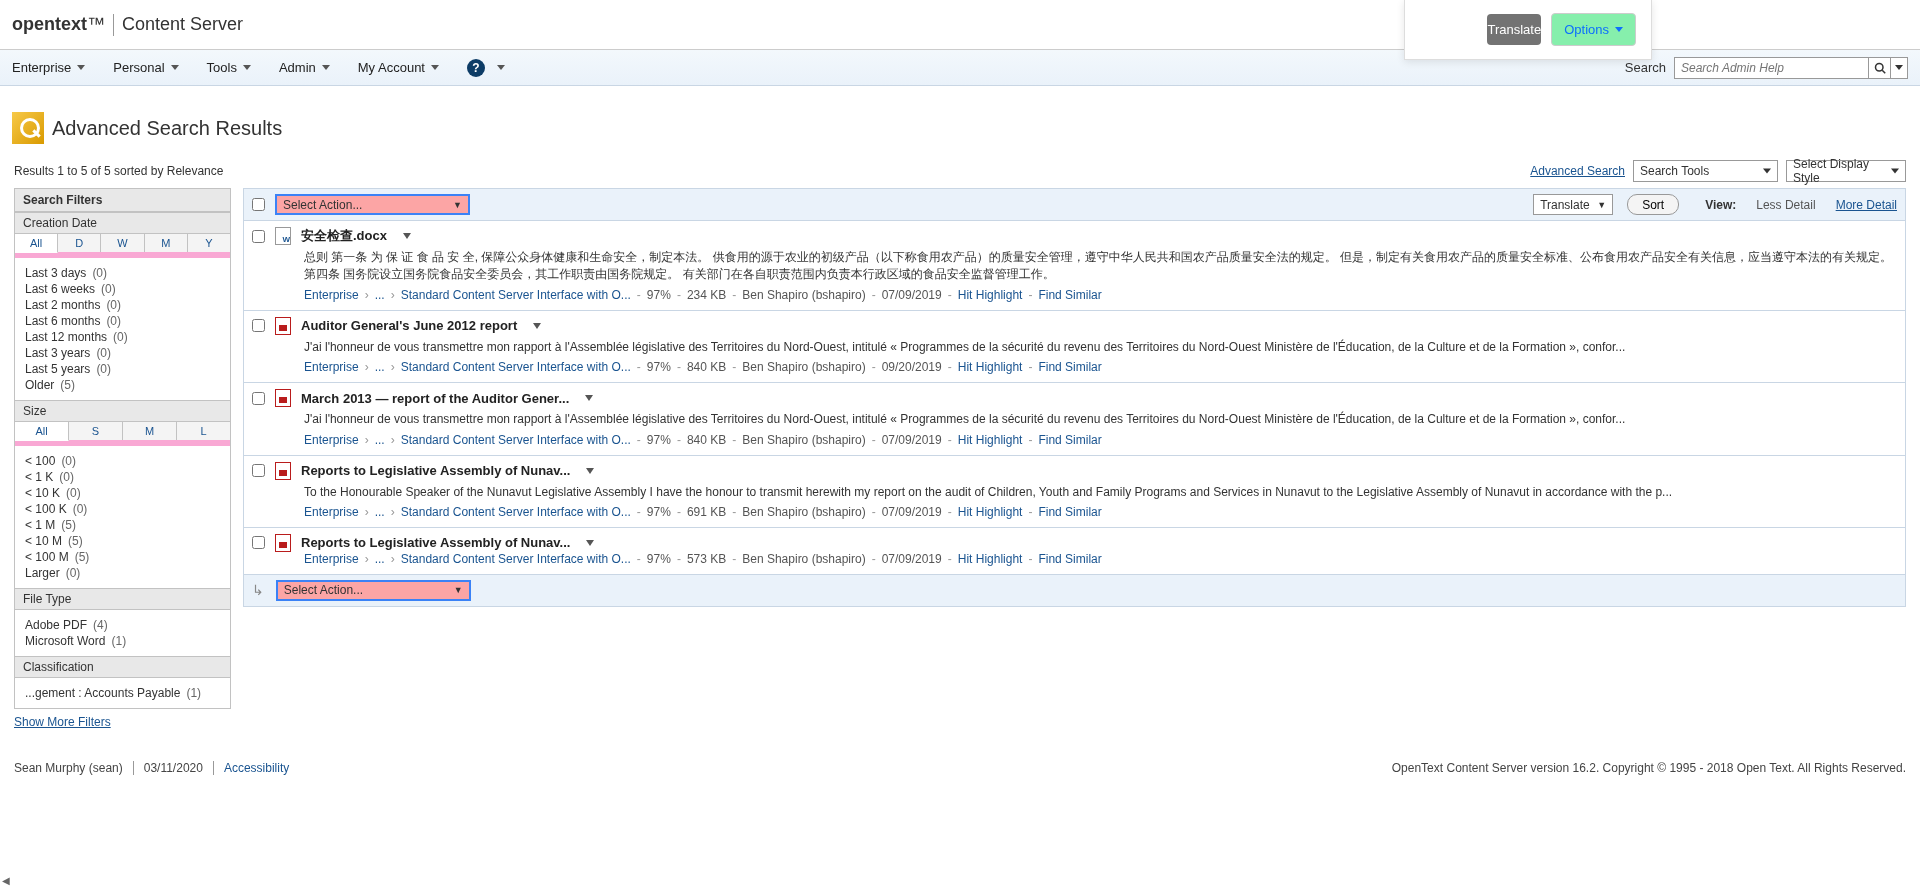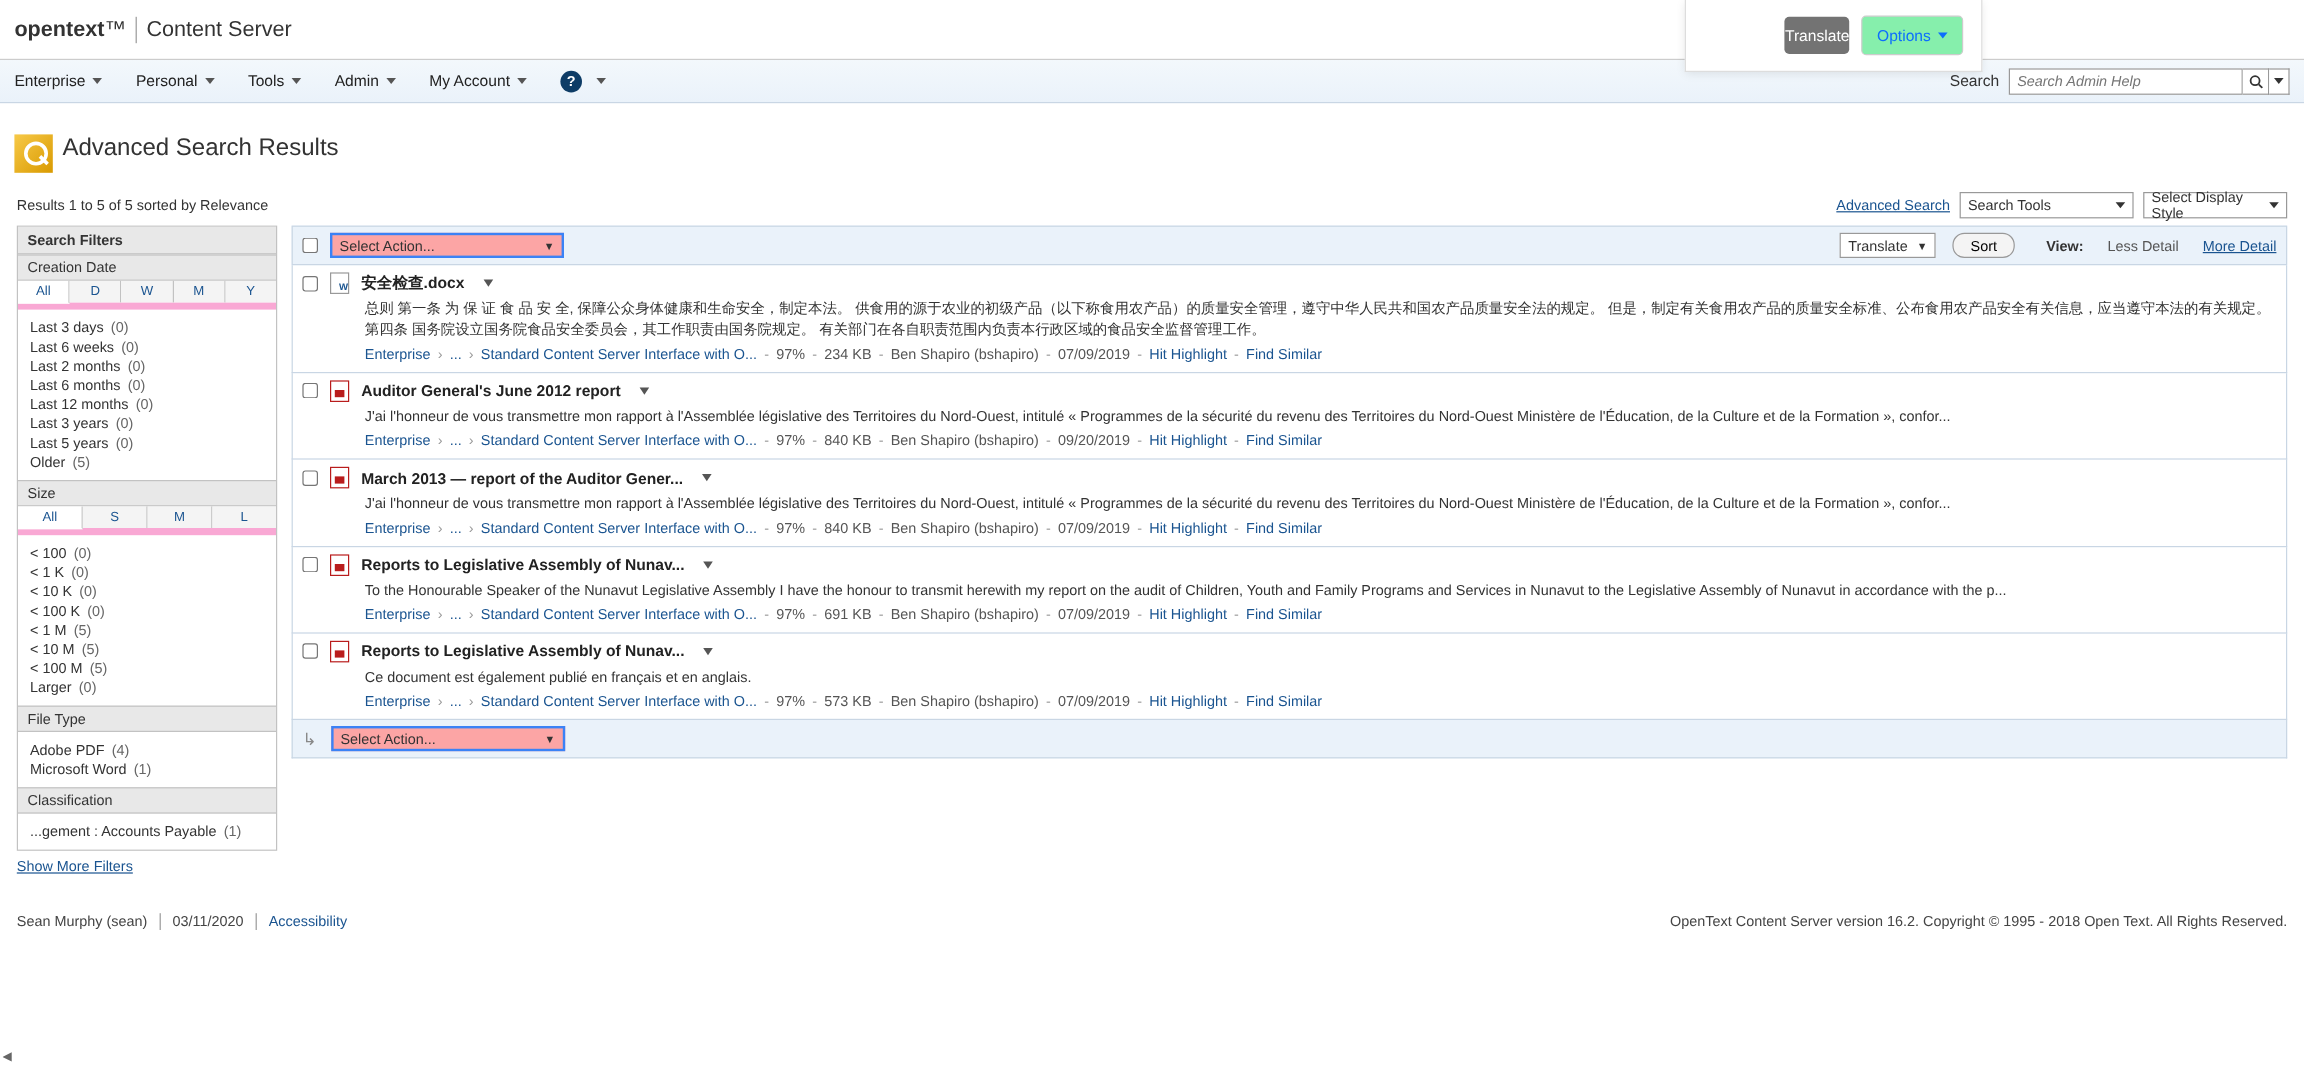--- a/index.html
+++ b/index.html
@@ -24,21 +24,21 @@
 .nav-item .caret { width: 0; height: 0; border-left: 4px solid transparent; border-right: 4px solid transparent; border-top: 5px solid #555; }
 .help-icon { width: 18px; height: 18px; background: #0d3c66; color: #fff; border-radius: 50%; display: inline-flex; align-items: center; justify-content: center; font-size: 12px; font-weight: bold; margin-right: 6px; }
 .nav-spacer { flex: 1; }
 .search-label { font-size: 13px; margin-right: 8px; }
 .search-box { display: flex; align-items: center; }
 .search-input { width: 195px; height: 22px; border: 1px solid #999; padding: 0 6px; font-size: 12px; font-style: italic; color: #888; }
 .search-btn { width: 22px; height: 22px; border: 1px solid #999; border-left: none; background: #fff; cursor: pointer; display: inline-flex; align-items: center; justify-content: center; }
 .search-dd { width: 17px; height: 22px; border: 1px solid #999; border-left: none; background: #fff; cursor: pointer; display: inline-flex; align-items: center; justify-content: center; }
 
 
-.page-title-row { display: flex; padding: 26px 12px 16px; }
+.page-title-row { display: flex; align-items: center; padding: 26px 12px 16px; }
 .title-icon { width: 32px; height: 32px; background: linear-gradient(135deg, #f7c948, #d99a00); margin-right: 8px; position: relative; }
 .title-icon::before { content: ""; position: absolute; left: 8px; top: 6px; width: 14px; height: 14px; border: 3px solid #fff; border-radius: 50%; }
 .title-icon::after { content: ""; position: absolute; left: 20px; top: 20px; width: 9px; height: 3px; background: #fff; transform: rotate(45deg); }
 .page-title { font-size: 20px; font-weight: 400; color: #333; }
 
 
 .results-header { display: flex; align-items: center; padding: 0 14px 6px; }
 .results-count { font-size: 12px; color: #333; }
 .results-spacer { flex: 1; }
 .adv-search-link { color: #1a5490; text-decoration: underline; font-size: 12px; margin-right: 8px; cursor: pointer; }
@@ -292,21 +292,20 @@
           <div class="result-snippet">To the Honourable Speaker of the Nunavut Legislative Assembly I have the honour to transmit herewith my report on the audit of Children, Youth and Family Programs and Services in Nunavut to the Legislative Assembly of Nunavut in accordance with the p...</div>
           <div class="result-meta"><a>Enterprise</a><span class="bc-sep">›</span><a>...</a><span class="bc-sep">›</span><a>Standard Content Server Interface with O...</a><span class="meta-sep">-</span><span>97%</span><span class="meta-sep">-</span><span>691 KB</span><span class="meta-sep">-</span><span>Ben Shapiro (bshapiro)</span><span class="meta-sep">-</span><span>07/09/2019</span><span class="meta-sep">-</span><a>Hit Highlight</a><span class="meta-sep">-</span><a>Find Similar</a></div>
         </div>
         <div class="result-item">
           <div class="result-head">
             <input type="checkbox" class="chk" style="">
             <div class="doc-icon pdf"></div>
             <span class="result-title">Reports to Legislative Assembly of Nunav...</span>
             <span class="chev"></span>
           </div>
-          <div class="result-snippet">Ce document est également publié en français et en anglais.</div>
           <div class="result-meta"><a>Enterprise</a><span class="bc-sep">›</span><a>...</a><span class="bc-sep">›</span><a>Standard Content Server Interface with O...</a><span class="meta-sep">-</span><span>97%</span><span class="meta-sep">-</span><span>573 KB</span><span class="meta-sep">-</span><span>Ben Shapiro (bshapiro)</span><span class="meta-sep">-</span><span>07/09/2019</span><span class="meta-sep">-</span><a>Hit Highlight</a><span class="meta-sep">-</span><a>Find Similar</a></div>
         </div>
       </div>
 
     <div class="action-row bottom">
       <span class="return-icon">↳</span>
       <div class="action-select">
           <span>Select Action...</span>
         </div>
     </div>

